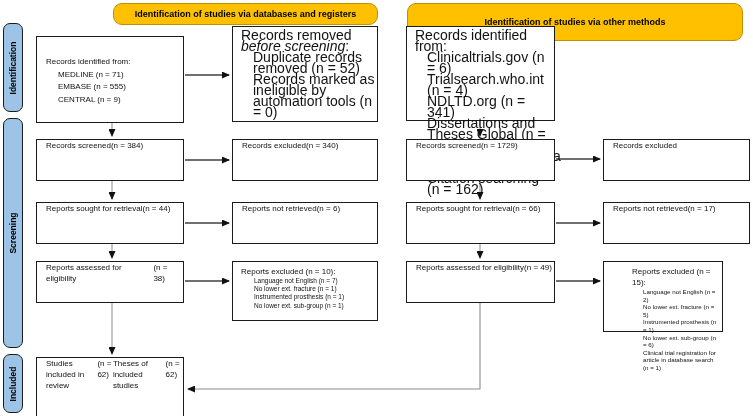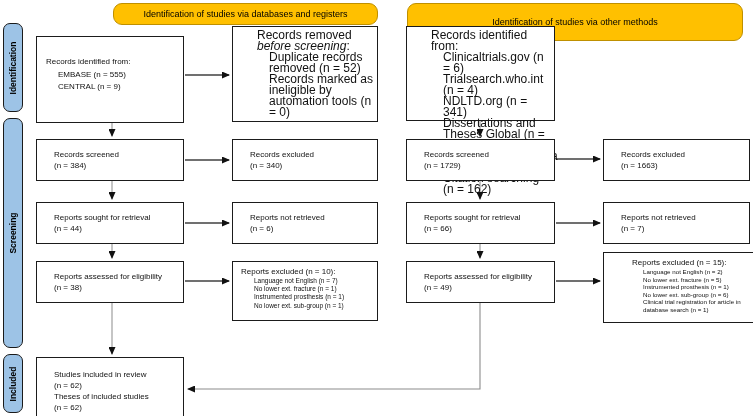--- a/index.html
+++ b/index.html
@@ -4,36 +4,36 @@
 <style>
   html,body{margin:0;padding:0;background:#ffffff;}
   #stage{
     position:relative;width:753px;height:416px;background:#ffffff;
     font-family:"Liberation Sans",sans-serif;color:#111;overflow:hidden;
   }
   .abs{position:absolute;box-sizing:border-box;}
   .banner{
     background:#FFC000;border:1px solid #BF9000;border-radius:9px;
     display:flex;align-items:center;justify-content:center;
-    font-weight:normal;font-size:9px;color:#000;text-align:center;
+    font-weight:bold;font-size:9px;color:#000;text-align:center;
   }
   .side{
     background:#9DC3E6;border:1.3px solid #1b1b1b;border-radius:7px;
     display:flex;align-items:center;justify-content:center;
   }
   .side span{
     transform:rotate(-90deg);white-space:nowrap;font-weight:bold;
     font-size:8.5px;color:#000;
   }
   .box{
     background:#fff;border:1.5px solid #1b1b1b;
     font-size:8px;line-height:11px;color:#111;
   }
-  .center2{display:flex;flex-direction:column;justify-content:center;padding-left:17px;padding-right:2px;}
-  .listbox{padding:3px 2px 0 24px;font-size:12px;line-height:11px;}
+  .center2{display:flex;flex-direction:row;padding-left:9px;padding-right:2px;}
+  .listbox{padding:3px 2px 0 8px;font-size:14px;line-height:11px;}
   .box-a{padding:19px 3px 0 9px;font-size:8px;line-height:12.5px;}
   .indent{padding-left:12px;}
   .excl{padding:4px 2px 0 8px;}
   .excl .head{font-size:8px;line-height:11px;}
   .sub{font-size:6.5px;line-height:8.2px;padding-left:13px;}
   .sub-p{font-size:6.2px;line-height:7.6px;padding-left:11px;}
   .it{font-style:italic;}
   svg.wires{position:absolute;left:0;top:0;pointer-events:none;}
 </style>
 </head>
@@ -75,20 +75,21 @@
   </div>
   <div class="abs side" style="left:3px;top:118px;width:20px;height:230px;">
     <span>Screening</span>
   </div>
   <div class="abs side" style="left:3px;top:354px;width:20px;height:59px;">
     <span>Included</span>
   </div>
 
   <div class="abs box box-a" style="left:36px;top:36px;width:148px;height:87px;">
     <div>Records identified from:</div>
+    <div class="indent">MEDLINE (n = 71)</div>
     <div class="indent">EMBASE (n = 555)</div>
     <div class="indent">CENTRAL (n = 9)</div>
   </div>
 
   <div class="abs box listbox" style="left:232px;top:26px;width:146px;height:96px;">
     <div><span>Records removed </span><span class="it">before screening</span><span>:</span></div>
     <div class="indent">Duplicate records removed (n = 52)</div>
     <div class="indent">Records marked as ineligible by automation tools (n = 0)</div>
   </div>
 
@@ -131,37 +132,36 @@
     <div class="indent">Greymatters.cadth.ca (n = 0)</div>
     <div class="indent">Citation searching (n = 162)</div>
   </div>
 
   <div class="abs box center2" style="left:406px;top:139px;width:149px;height:42px;">
     <div>Records screened</div>
     <div>(n = 1729)</div>
   </div>
   <div class="abs box center2" style="left:603px;top:139px;width:147px;height:42px;">
     <div>Records excluded</div>
-    <div>(n = 1663)</div>
   </div>
 
   <div class="abs box center2" style="left:406px;top:202px;width:149px;height:42px;">
     <div>Reports sought for retrieval</div>
     <div>(n = 66)</div>
   </div>
   <div class="abs box center2" style="left:603px;top:202px;width:147px;height:42px;">
     <div>Reports not retrieved</div>
-    <div>(n = 7)</div>
+    <div>(n = 17)</div>
   </div>
 
   <div class="abs box center2" style="left:406px;top:261px;width:149px;height:42px;">
     <div>Reports assessed for eligibility</div>
     <div>(n = 49)</div>
   </div>
-  <div class="abs box excl" style="left:603px;top:252px;width:151px;height:71px;padding-left:28px;">
+  <div class="abs box excl" style="left:603px;top:261px;width:120px;height:71px;padding-left:28px;">
     <div class="head">Reports excluded (n = 15):</div>
     <div class="sub-p">Language not English (n = 2)</div>
     <div class="sub-p">No lower ext. fracture (n = 5)</div>
     <div class="sub-p">Instrumented prosthesis (n = 1)</div>
     <div class="sub-p">No lower ext. sub-group (n = 6)</div>
     <div class="sub-p">Clinical trial registration for article in database search (n = 1)</div>
   </div>
 
   <div class="abs box center2" style="left:36px;top:357px;width:148px;height:68px;">
     <div>Studies included in review</div>

